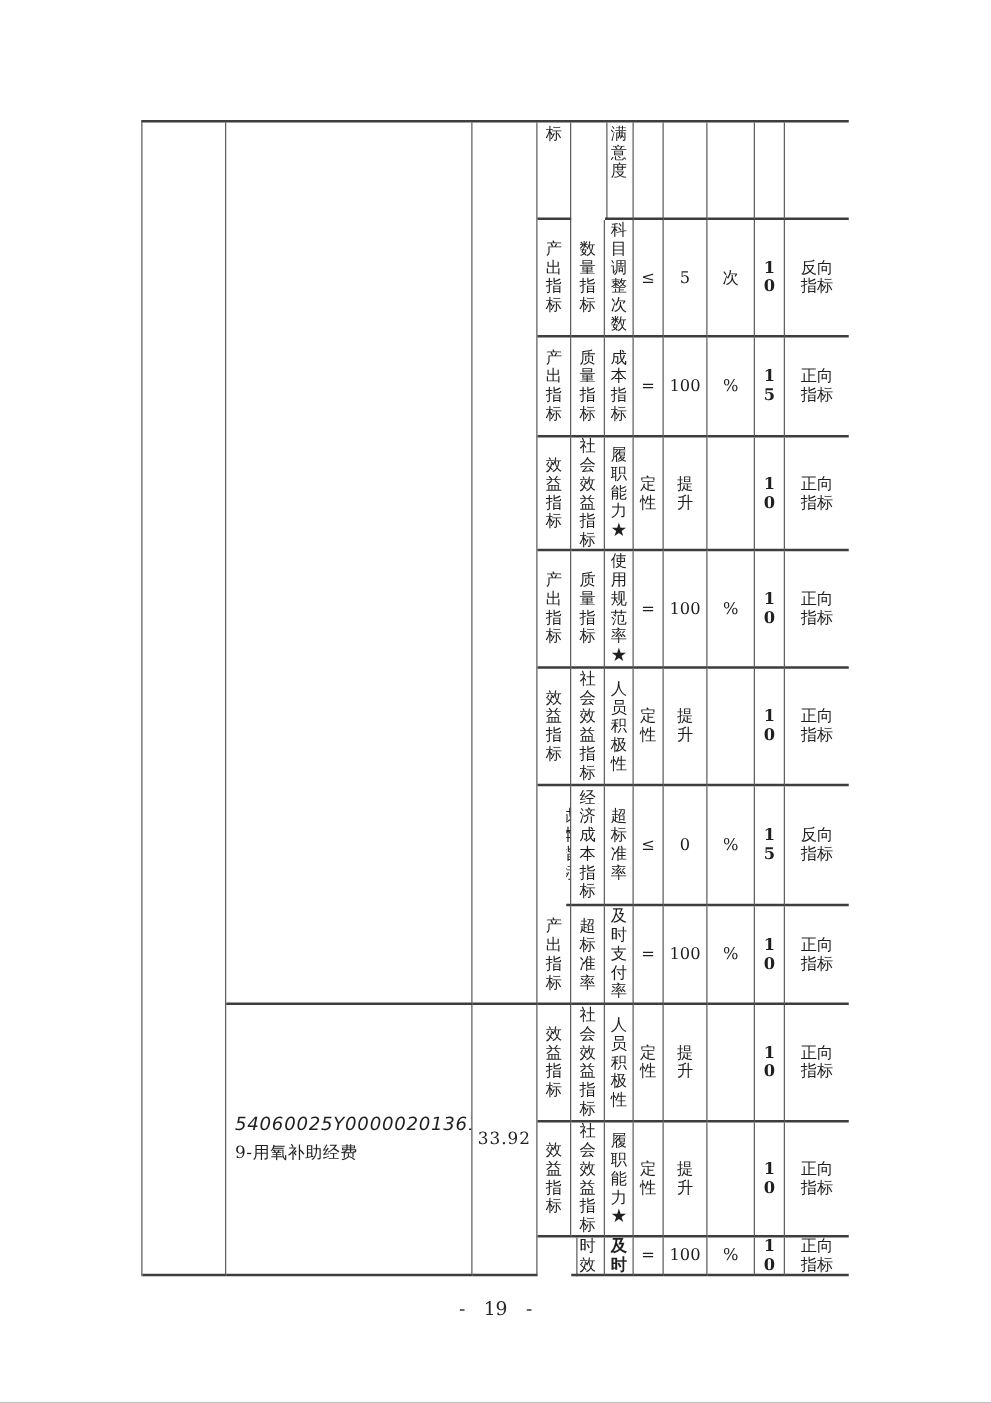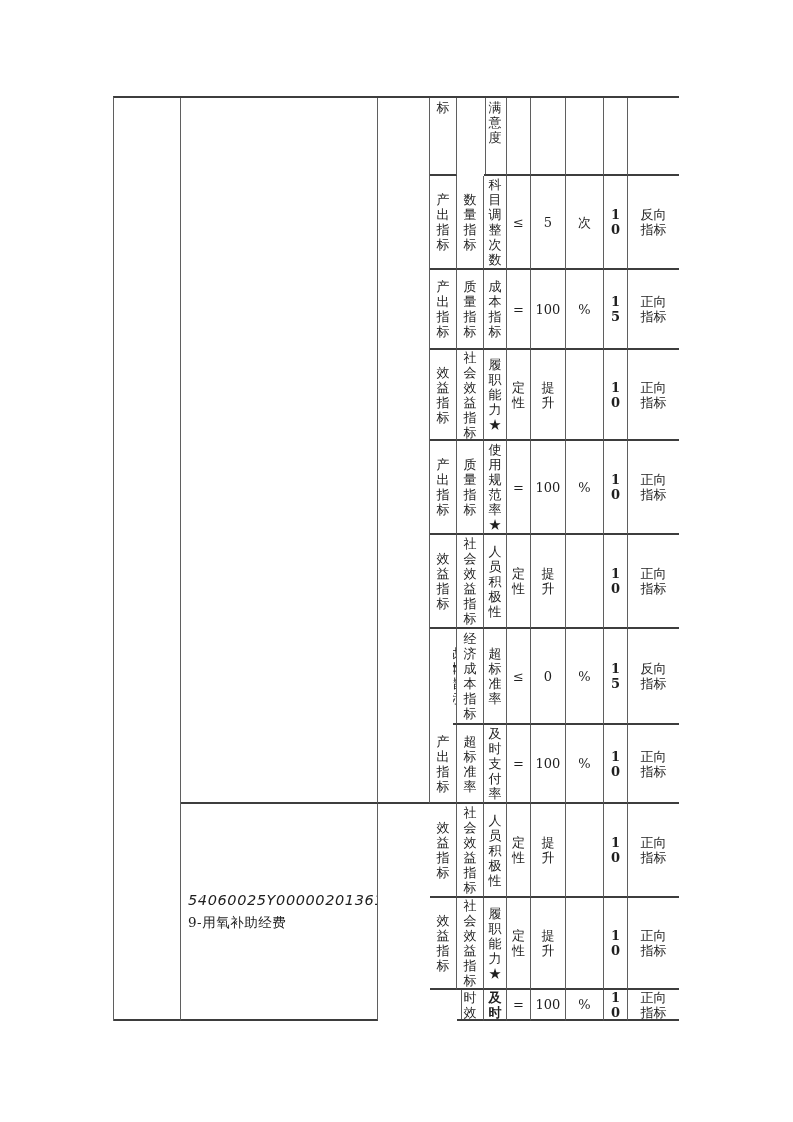--- a/index.html
+++ b/index.html
@@ -62,20 +62,21 @@
 
     <div class="cell" style="grid-column:2;grid-row:1 / span 8"></div>
 
     <div class="cell amt" style="grid-column:3;grid-row:1 / span 8"></div>
 
     <div class="cell proj" style="grid-column:2;grid-row:9 / span 3">
       <div class="code">54060025Y00000201361</div>
       <div class="pname">9-用氧补助经费</div>
     </div>
 
+    <div class="cell amt" style="grid-column:3;grid-row:9 / span 3">33.92</div>
 
   <div class="cell ptop" style="grid-area: 1 / 4;">
         <div class="tx w1">标</div>
       </div>
       <div class="cell ptop" style="grid-area: 1 / 5; margin-left: 28px;">
         <div class="tx w1">满意度指标</div>
       </div>
       <div class="cell ptop" style="grid-area: 1 / 6;">
         <div class="tx w1">满意度</div>
       </div>
@@ -329,14 +330,15 @@
         <div class="tx">%</div>
       </div>
       <div class="cell" style="grid-area: 11 / 10;">
         <div class="tx wd">10</div>
       </div>
       <div class="cell lastcol" style="grid-area: 11 / 11;">
         <div class="tx w2">正向指标</div>
       </div>
     </div>
 
+  <div class="pagenum">- 19 -</div>
 
 </div>
 
 </body></html>

